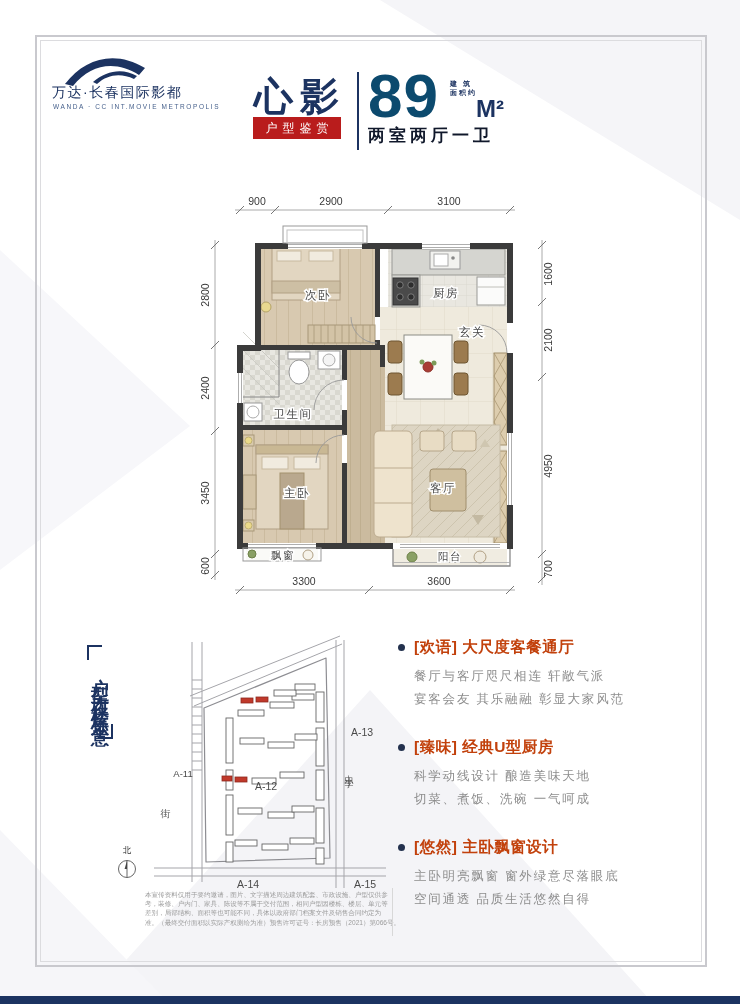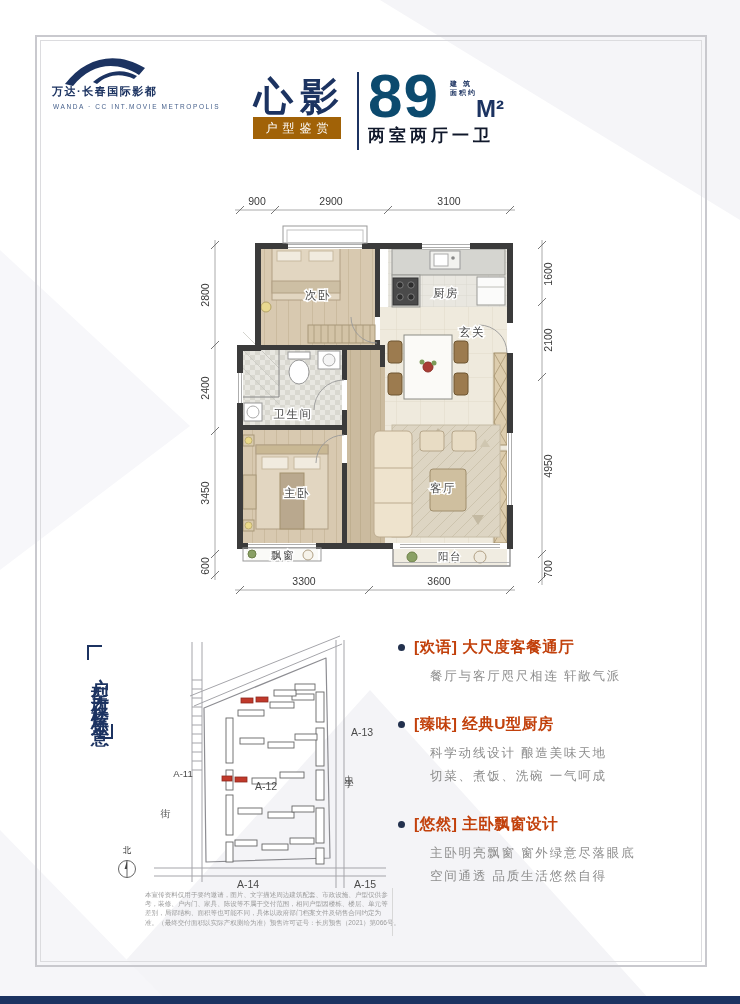--- a/index.html
+++ b/index.html
@@ -4,24 +4,24 @@
 <style>
   html,body{margin:0;padding:0;}
   .page{position:relative;width:740px;height:1004px;background:#ffffff;overflow:hidden;
         font-family:"Liberation Sans","DejaVu Sans",sans-serif;color:#333;}
   .wm{position:absolute;z-index:0;}
   .frame{position:absolute;left:35px;top:35px;width:668px;height:928px;border:2px solid #c9c9ce;z-index:1;}
   .frame::after{content:"";position:absolute;inset:3px;border:1px solid #dcdcdf;}
   .content{position:absolute;inset:0;z-index:2;}
   
   .logo-swoosh{position:absolute;left:63px;top:52px;}
-  .brand-cn{position:absolute;left:52px;top:84px;font-size:11px;font-weight:700;letter-spacing:1.5px;color:#1c3361;}
+  .brand-cn{position:absolute;left:52px;top:84px;font-size:14px;font-weight:400;letter-spacing:1.5px;color:#1c3361;}
   .brand-en{position:absolute;left:53px;top:103px;font-size:6.5px;letter-spacing:1.6px;color:#47618c;}
   .t-title{position:absolute;left:254px;top:70px;font-size:39px;font-weight:700;letter-spacing:7px;color:#1c3361;text-align:center;}
-  .t-badge{position:absolute;left:253px;top:117px;width:88px;height:22px;background:#a16207;color:#fff;
+  .t-badge{position:absolute;left:253px;top:117px;width:88px;height:22px;background:#b91c1c;color:#fff;
            font-size:12px;letter-spacing:5px;display:flex;align-items:center;justify-content:center;padding-left:5px;box-sizing:border-box;}
   .t-divider{position:absolute;left:357px;top:72px;width:2px;height:78px;background:#1c3361;}
   .t-num{position:absolute;left:368px;top:60px;font-size:62px;font-weight:600;color:#0c4a6e;letter-spacing:1px;}
   .t-note{position:absolute;left:450px;top:79px;font-size:7px;letter-spacing:2px;color:#1c3361;line-height:9px;font-weight:700;}
   .t-unit{position:absolute;left:476px;top:95px;font-size:24px;font-weight:700;color:#1c3361;}
   .t-layout{position:absolute;left:368px;top:124px;font-size:17px;font-weight:700;letter-spacing:4px;color:#0f172a;}
   
   .plan{position:absolute;left:180px;top:185px;}
   
   .vlabel{position:absolute;left:86px;top:645px;width:28px;display:flex;flex-direction:column;align-items:center;}
@@ -34,21 +34,21 @@
   .vtext{position:absolute;writing-mode:vertical-rl;text-orientation:upright;font-size:9px;color:#555;letter-spacing:2px;}
   .compass{position:absolute;left:112px;top:845px;width:30px;text-align:center;}
   .compass .n{font-size:8.5px;color:#333;}
   
   .an{position:absolute;left:398px;top:637px;width:262px;}
   .an-head{font-size:19px;font-weight:700;color:#1c3361;letter-spacing:2px;margin-bottom:36px;}
   .an-head .phase{margin-left:12px;}
   .an-item{margin-bottom:26px;}
   .an-title{font-size:15.5px;font-weight:700;color:#c2410c;letter-spacing:0.5px;margin-bottom:7px;display:flex;align-items:center;}
   .an-dot{width:7px;height:7px;border-radius:50%;background:#23314e;margin-right:9px;flex:0 0 auto;}
-  .an-line{font-size:12.5px;color:#8d8d8d;letter-spacing:1.8px;line-height:23px;margin-left:32px;}
+  .an-line{font-size:12.5px;color:#8d8d8d;letter-spacing:1.8px;line-height:23px;margin-left:16px;}
   
   .disc{position:absolute;left:145px;top:890px;width:300px;transform:scale(0.82);transform-origin:0 0;
         font-size:8px;color:#9c9c9c;line-height:11.5px;white-space:nowrap;}
   .disc-divider{position:absolute;left:392px;top:888px;width:1px;height:48px;background:#d8d8d8;}
   .bottom-bar{position:absolute;left:0;top:996px;width:740px;height:8px;background:#1c3361;z-index:3;}
 </style>
 </head>
 <body>
 
 <div class="page">
@@ -372,20 +372,21 @@
       </svg>
     </div>
 
     <div class="an">
       <div class="an-item">
         <div class="an-title">
           <span class="an-dot"></span>
           <span>[欢语] 大尺度客餐通厅</span>
         </div>
         <div class="an-line">餐厅与客厅咫尺相连 轩敞气派</div>
+        <div class="an-line">宴客会友 其乐融融 彰显大家风范</div>
       </div>
       <div class="an-item">
         <div class="an-title">
           <span class="an-dot"></span>
           <span>[臻味] 经典U型厨房</span>
         </div>
         <div class="an-line">科学动线设计 酿造美味天地</div>
         <div class="an-line">切菜、煮饭、洗碗 一气呵成</div>
       </div>
       <div class="an-item">

